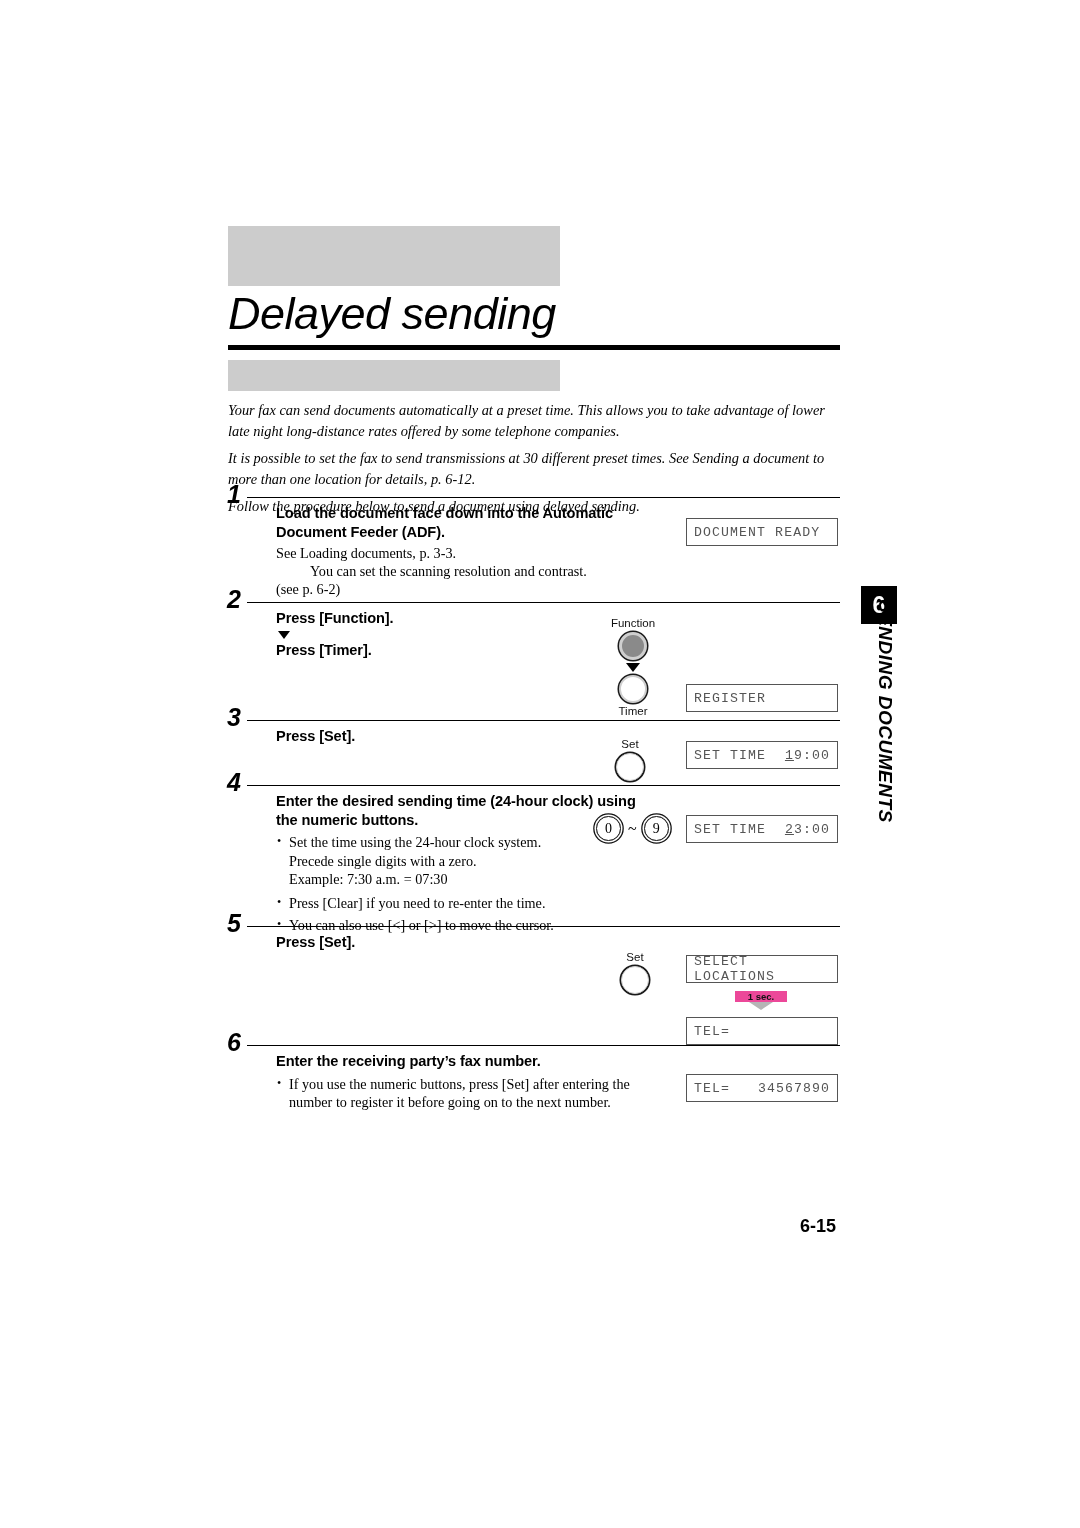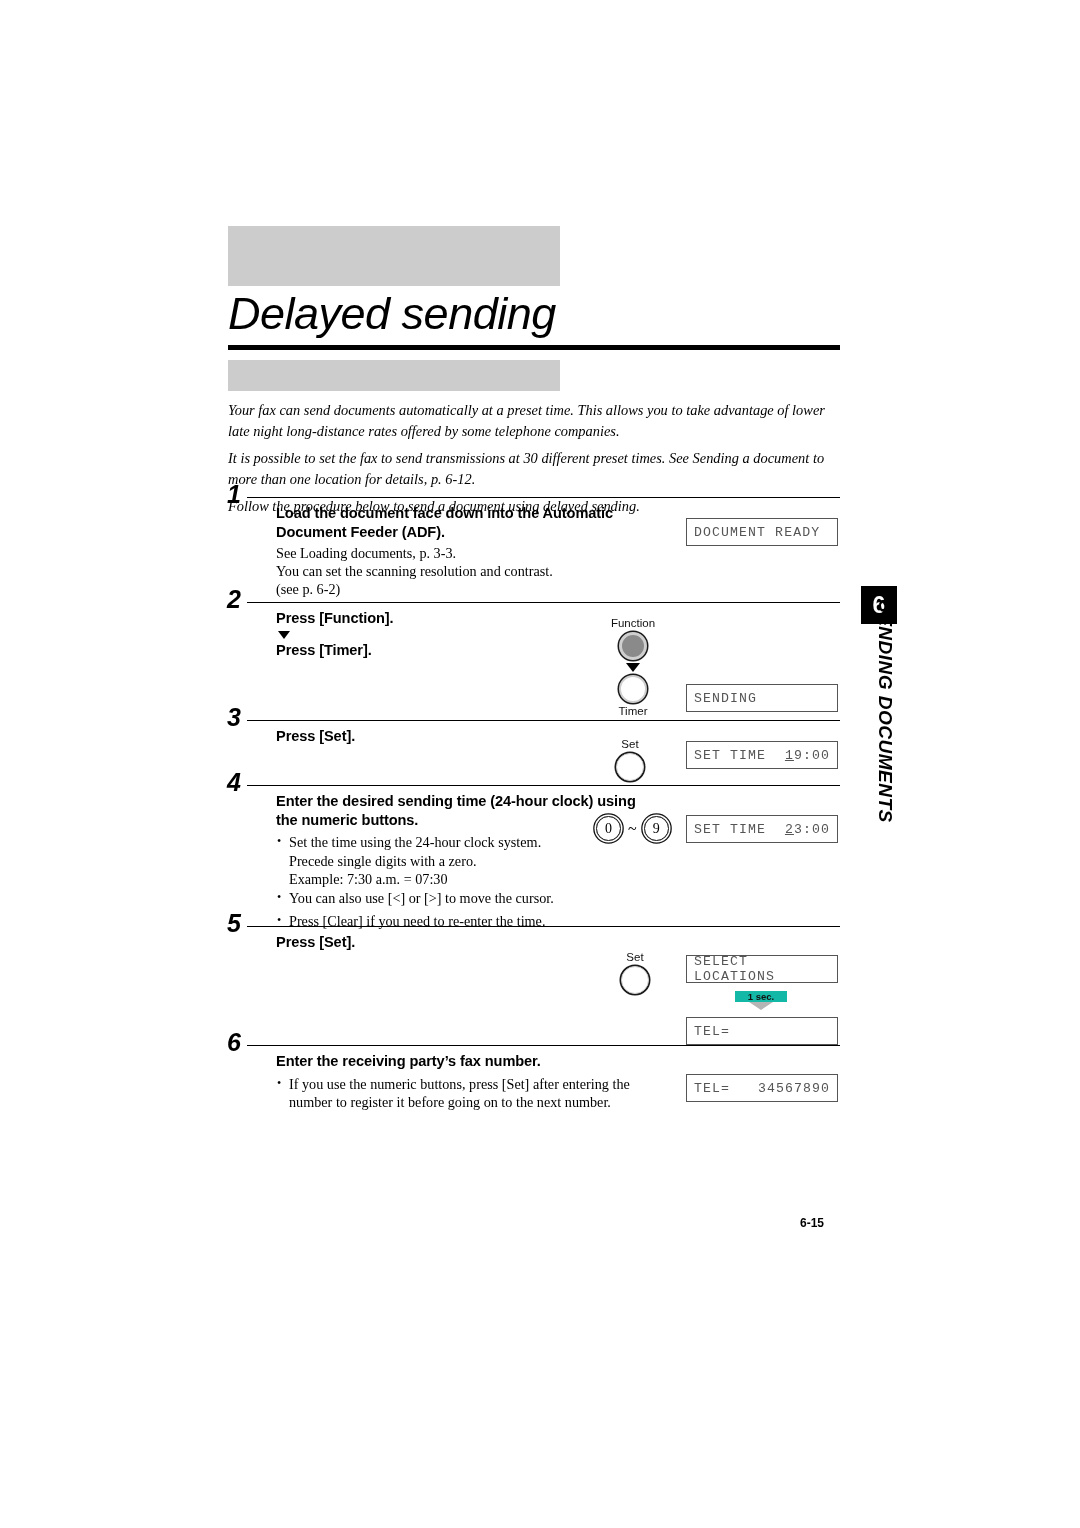--- a/index.html
+++ b/index.html
@@ -235,21 +235,21 @@
   .onesec {
     position: absolute;
     width: 52px;
     text-align: center;
   }
   .onesec .lbl {
     font-family: "Liberation Sans", sans-serif;
     font-weight: bold;
     font-size: 9.5px;
     color: #111;
-    background: #14b8a6;
+    background: #ec4899;
     display: block;
     line-height: 11px;
   }
   .onesec .tri {
     width: 0; height: 0;
     margin: 0 auto;
     border-left: 12px solid transparent;
     border-right: 12px solid transparent;
     border-top: 8px solid #b5b5b5;
   }
@@ -285,21 +285,21 @@
     white-space: nowrap;
   }
 
   
   .page-number {
     position: absolute;
     left: 800px;
     top: 1216px;
     font-family: "Liberation Sans", sans-serif;
     font-weight: bold;
-    font-size: 12px;
+    font-size: 18px;
   }
 </style>
 </head>
 <body>
 
 <div class="page">
 
   <div class="gray-bar-top"></div>
   <div class="page-title">Delayed sending</div>
   <div class="title-rule"></div>
@@ -311,21 +311,21 @@
     <p>Follow the procedure below to send a document using delayed sending.</p>
   </div>
 
   <div class="steps">
 
     <div class="step" style="height:104px;">
       <div class="step-num">1</div>
       <div class="step-body">
         <div class="step-heading">Load the document face down into the Automatic Document Feeder (ADF).</div>
         <div class="step-sub">See Loading documents, p. 3-3.</div>
-        <div class="step-sub" style="margin-top:0;">You can set the scanning resolution and contrast.</div>
+        <div class="step-sub" style="margin-top:0;margin-left:34px;">You can set the scanning resolution and contrast.</div>
         <div class="step-sub" style="margin-top:0;">(see p. 6-2)</div>
       </div>
     </div>
 
     <div class="step" style="height:117px;">
       <div class="step-num">2</div>
       <div class="step-body">
         <div class="step-heading">Press [Function].</div>
         <div class="down-tri-small"></div>
         <div class="step-heading">Press [Timer].</div>
@@ -342,22 +342,22 @@
     <div class="step" style="height:140px;">
       <div class="step-num">4</div>
       <div class="step-body">
         <div class="step-heading">Enter the desired sending time (24-hour clock) using the numeric buttons.</div>
         <ul class="bullets">
           <li style="margin-bottom:0;">
             <span>Set the time using the 24-hour clock system.</span><br>
             <span>Precede single digits with a zero.</span><br>
             <span>Example: 7:30 a.m. = 07:30</span>
           </li>
+          <li style="margin-top:5px;">Press [Clear] if you need to re-enter the time.</li>
           <li>You can also use [&lt;] or [&gt;] to move the cursor.</li>
-          <li style="margin-top:5px;">Press [Clear] if you need to re-enter the time.</li>
         </ul>
       </div>
     </div>
 
     <div class="step" style="height:118px;">
       <div class="step-num">5</div>
       <div class="step-body">
         <div class="step-heading">Press [Set].</div>
       </div>
     </div>
@@ -396,21 +396,21 @@
   <div class="keycap" style="left:615px; top:951px; width:40px;">
     <div>Set</div>
     <div class="ring thin"></div>
   </div>
 
   <div class="lcd" style="left:686px; top:518px;">
     <span class="l">DOCUMENT READY</span>
   </div>
 
   <div class="lcd" style="left:686px; top:684px;">
-    <span class="l">SENDING</span>
+    <span class="l">REGISTER</span>
   </div>
 
   <div class="lcd" style="left:686px; top:741px;">
     <span class="l">SET TIME</span>
     <span class="r"><u>1</u><span>9:00</span></span>
   </div>
 
   <div class="lcd" style="left:686px; top:815px;">
     <span class="l">SET TIME</span>
     <span class="r"><u>2</u><span>3:00</span></span>

